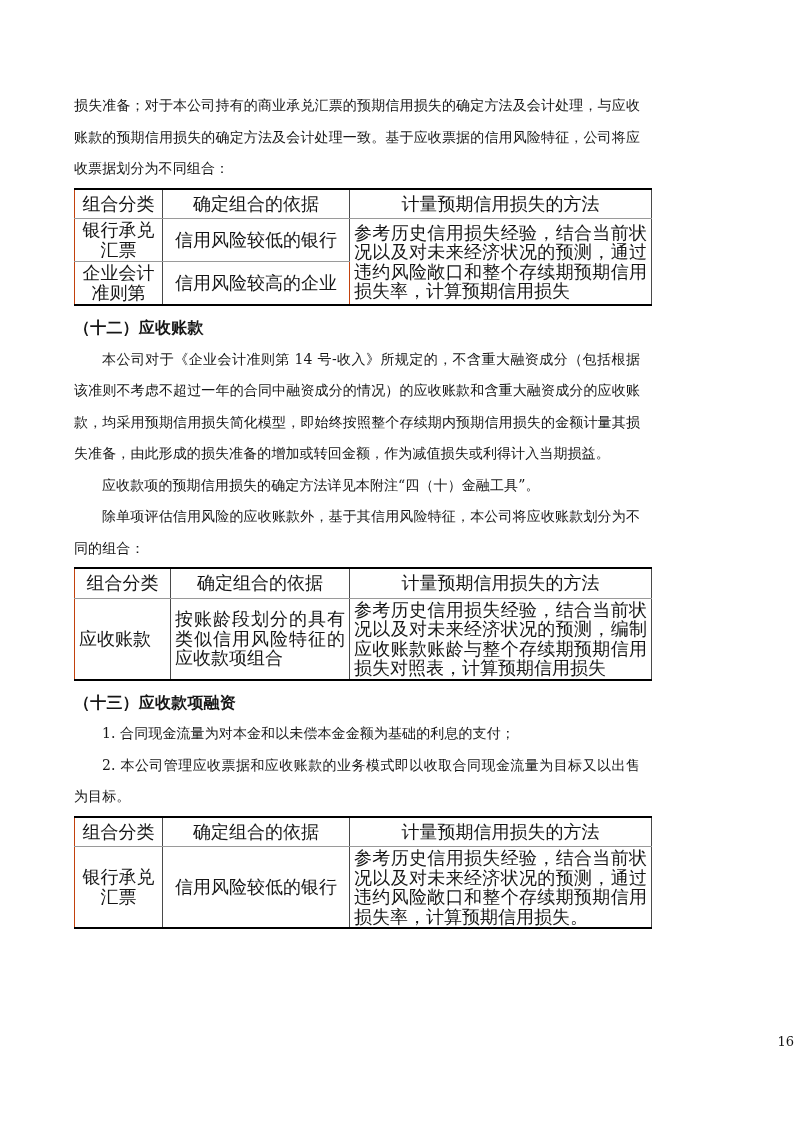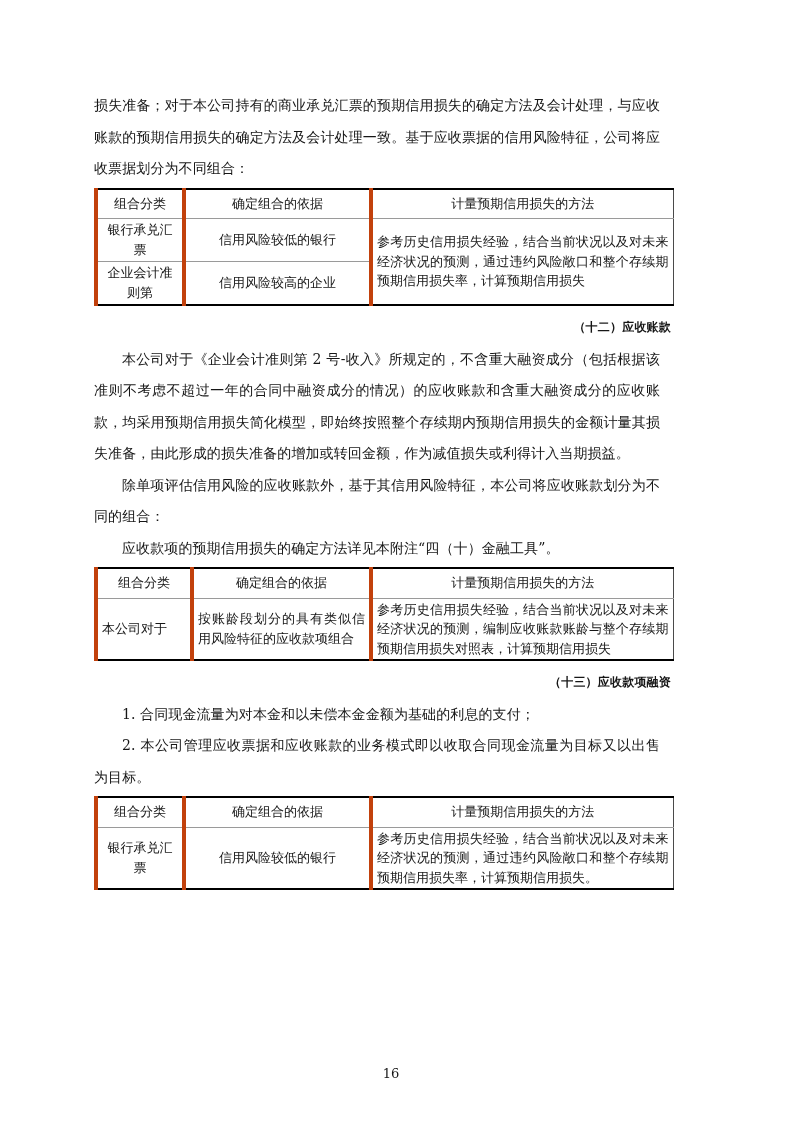--- a/index.html
+++ b/index.html
@@ -1,76 +1,74 @@
 <!DOCTYPE html>
 <html><head>
 <meta charset="utf-8">
 <style>
   html, body { margin:0; padding:0; background:#ffffff; }
   .page {
     position:relative;
     width:794px; height:1122px;
     background:#ffffff;
     box-sizing:border-box;
-    padding:90px 84px 0 94px;
+    padding:90px 84px 0 74px;
     font-family:"DejaVu Serif","Liberation Serif",serif;
     color:#161616;
     overflow:hidden;
   }
   .content { width:577px; }
   p.body {
     margin:0;
     width:566px;
     font-size:14px;
     line-height:31.5px;
     text-align:justify;
     letter-spacing:0.1px;
     word-break:break-all;
   }
   p.indent { text-indent:2em; }
   .sec {
     margin:6px 0 0 0;
-    font-size:12px;
+    font-size:16px;
     line-height:31.5px;
     font-weight:bold;
     letter-spacing:0.2px;
-    text-align:right;
   }
   table.doc {
     border-collapse:collapse;
     table-layout:fixed;
     width:577px;
     margin-top:3px;
     border-top:2.5px solid #000;
     border-bottom:2.5px solid #000;
   }
   table.doc th, table.doc td {
-    border-left:4px solid #c2410c;
+    border-left:1px solid #c2410c;
     border-right:1px solid #4a4a4a;
     border-bottom:1px solid #9a9a9a;
     font-weight:normal;
-    font-size:13px;
+    font-size:18px;
     padding:1px 4px;
     vertical-align:middle;
     box-sizing:border-box;
     word-break:break-all;
   }
   table.doc tr:last-child td { border-bottom:none; }
   table.doc th { text-align:center; height:30px; line-height:20px; }
   td.c { text-align:center; line-height:20px; height:31px; }
   td.j { text-align:justify; line-height:19.5px; }
   td.m { text-align:justify; line-height:19.5px;margin-top:16px; }
   .pagenum {
     position:absolute;
-    left:0; right:12px;
+    left:0; right:0;
     top:1034px;
-    text-align:center;
+    text-align:right;
     font-size:13px;
     color:#161616;
-    margin-top:32px;
   }
 </style>
 </head>
 <body>
 
 <div class="page">
   <div class="content">
 
     <p class="body">损失准备；对于本公司持有的商业承兑汇票的预期信用损失的确定方法及会计处理，与应收账款的预期信用损失的确定方法及会计处理一致。基于应收票据的信用风险特征，公司将应收票据划分为不同组合：</p>
 
@@ -94,40 +92,40 @@
           <td class="m" rowspan="2">参考历史信用损失经验，结合当前状况以及对未来经济状况的预测，通过违约风险敞口和整个存续期预期信用损失率，计算预期信用损失</td>
         </tr>
         <tr>
           <td class="c">企业会计准则第</td>
           <td class="c">信用风险较高的企业</td>
         </tr>
       </tbody>
     </table>
 
     <div class="sec">（十二）应收账款</div>
-    <p class="body indent">本公司对于《企业会计准则第 2 号-收入》所规定的，不含重大融资成分（包括根据该准则不考虑不超过一年的合同中融资成分的情况）的应收账款和含重大融资成分的应收账款，均采用预期信用损失简化模型，即始终按照整个存续期内预期信用损失的金额计量其损失准备，由此形成的损失准备的增加或转回金额，作为减值损失或利得计入当期损益。</p>
+    <p class="body indent">本公司对于《企业会计准则第 14 号-收入》所规定的，不含重大融资成分（包括根据该准则不考虑不超过一年的合同中融资成分的情况）的应收账款和含重大融资成分的应收账款，均采用预期信用损失简化模型，即始终按照整个存续期内预期信用损失的金额计量其损失准备，由此形成的损失准备的增加或转回金额，作为减值损失或利得计入当期损益。</p>
+    <p class="body indent">应收款项的预期信用损失的确定方法详见本附注“四（十）金融工具”。</p>
     <p class="body indent">除单项评估信用风险的应收账款外，基于其信用风险特征，本公司将应收账款划分为不同的组合：</p>
-    <p class="body indent">应收款项的预期信用损失的确定方法详见本附注“四（十）金融工具”。</p>
 
     <table class="doc">
       <colgroup>
           <col style="width:96px">
           <col style="width:179px">
           <col style="width:302px">
         </colgroup>
       <thead>
         <tr>
           <th>组合分类</th>
           <th>确定组合的依据</th>
           <th>计量预期信用损失的方法</th>
         </tr>
       </thead>
       <tbody>
         <tr>
-          <td class="j">本公司对于</td>
+          <td class="j">应收账款</td>
           <td class="j">按账龄段划分的具有类似信用风险特征的应收款项组合</td>
           <td class="m">参考历史信用损失经验，结合当前状况以及对未来经济状况的预测，编制应收账款账龄与整个存续期预期信用损失对照表，计算预期信用损失</td>
         </tr>
       </tbody>
     </table>
 
     <div class="sec">（十三）应收款项融资</div>
     <p class="body indent">1. 合同现金流量为对本金和以未偿本金金额为基础的利息的支付；</p>
     <p class="body indent">2. 本公司管理应收票据和应收账款的业务模式即以收取合同现金流量为目标又以出售为目标。</p>
 

